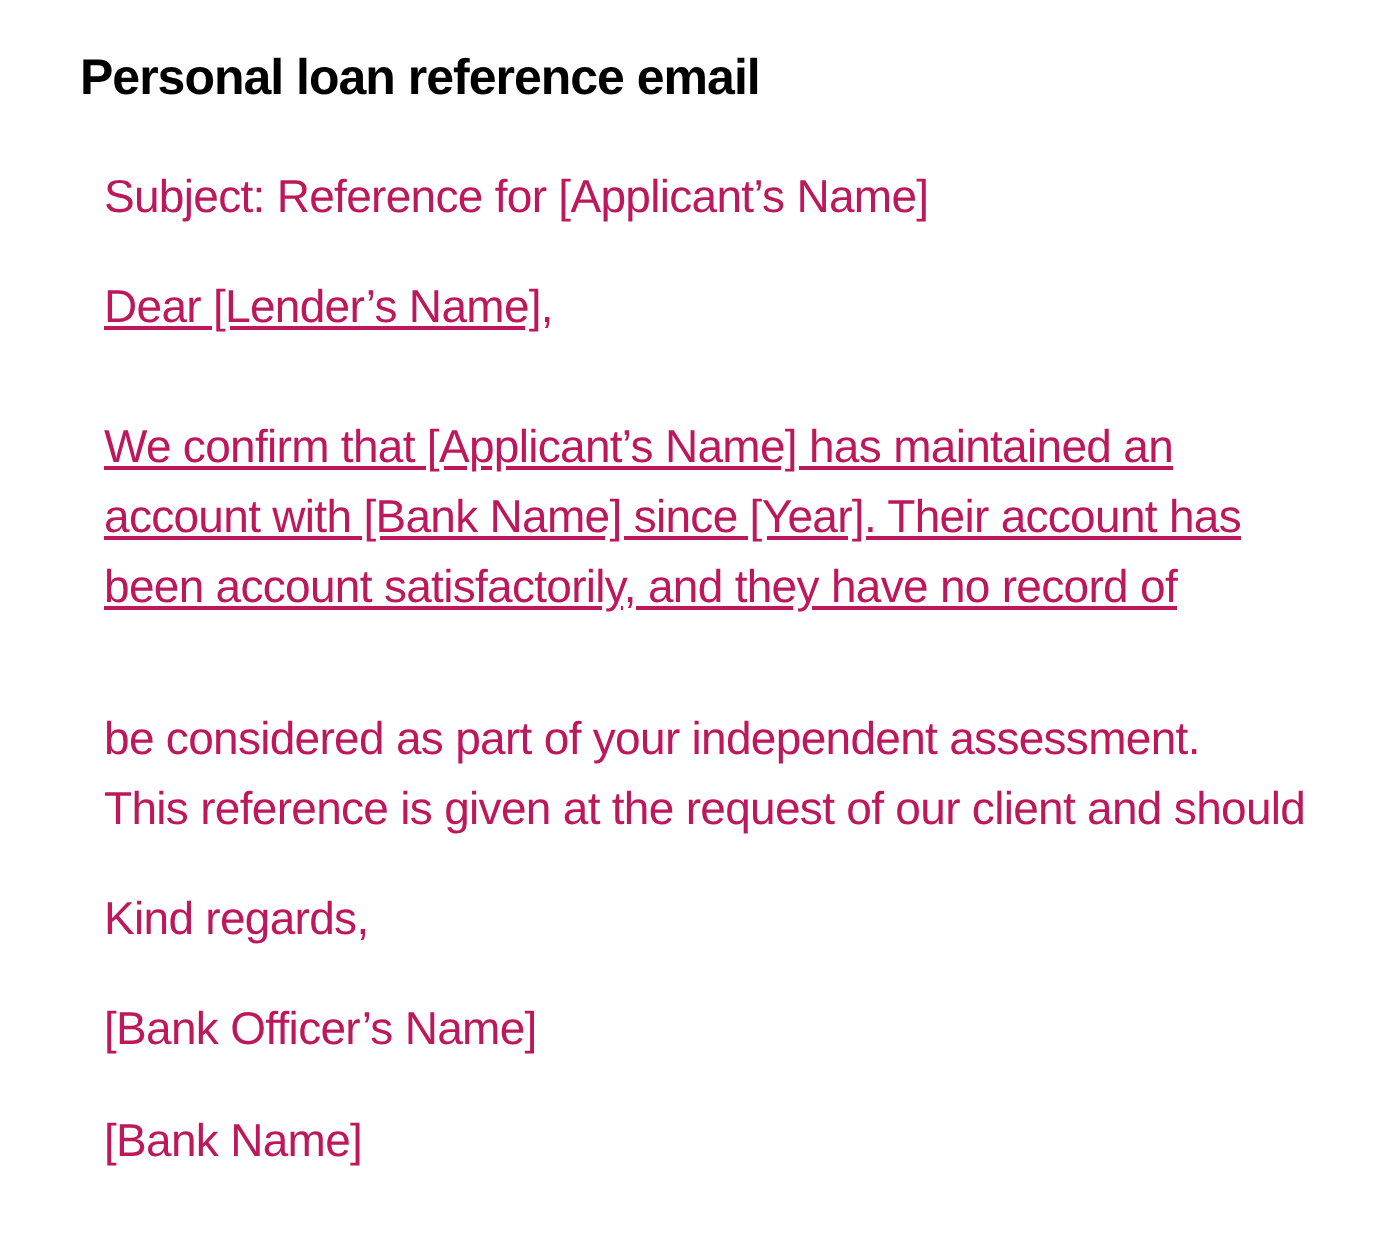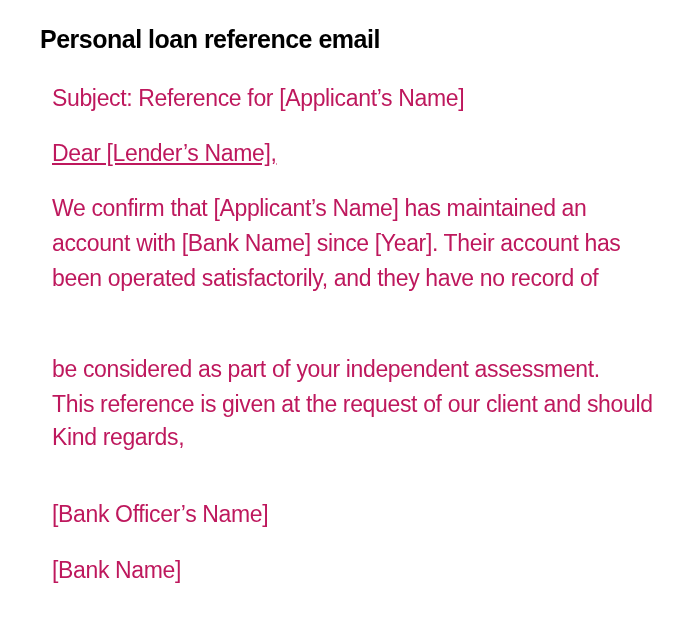--- a/index.html
+++ b/index.html
@@ -47,29 +47,29 @@
 </head>
 <body>
 
 <div class="doc">
   <h1 class="title">Personal loan reference email</h1>
 
   <p class="para" style="top:69px;">Subject: Reference for [Applicant’s Name]</p>
 
   <p class="para" style="top:124px;text-decoration:underline;">Dear [Lender’s Name],</p>
 
-  <p class="para" style="top:179px;">
+  <p class="para" style="top:194px;text-decoration:underline;">
     <span class="line">We confirm that [Applicant’s Name] has maintained an</span>
     <span class="line">account with [Bank Name] since [Year]. Their account has</span>
-    <span class="line">been operated satisfactorily, and they have no record of</span>
+    <span class="line">been account satisfactorily, and they have no record of</span>
   </p>
 
   <p class="para" style="top:340px;">
     <span class="line">be considered as part of your independent assessment.</span>
     <span class="line">This reference is given at the request of our client and should</span>
   </p>
 
-  <p class="para" style="top:408px;">Kind regards,</p>
+  <p class="para" style="top:430px;">Kind regards,</p>
 
   <p class="para" style="top:485px;">[Bank Officer’s Name]</p>
 
   <p class="para" style="top:541px;text-align:center;">[Bank Name]</p>
 </div>
 
 </body></html>

